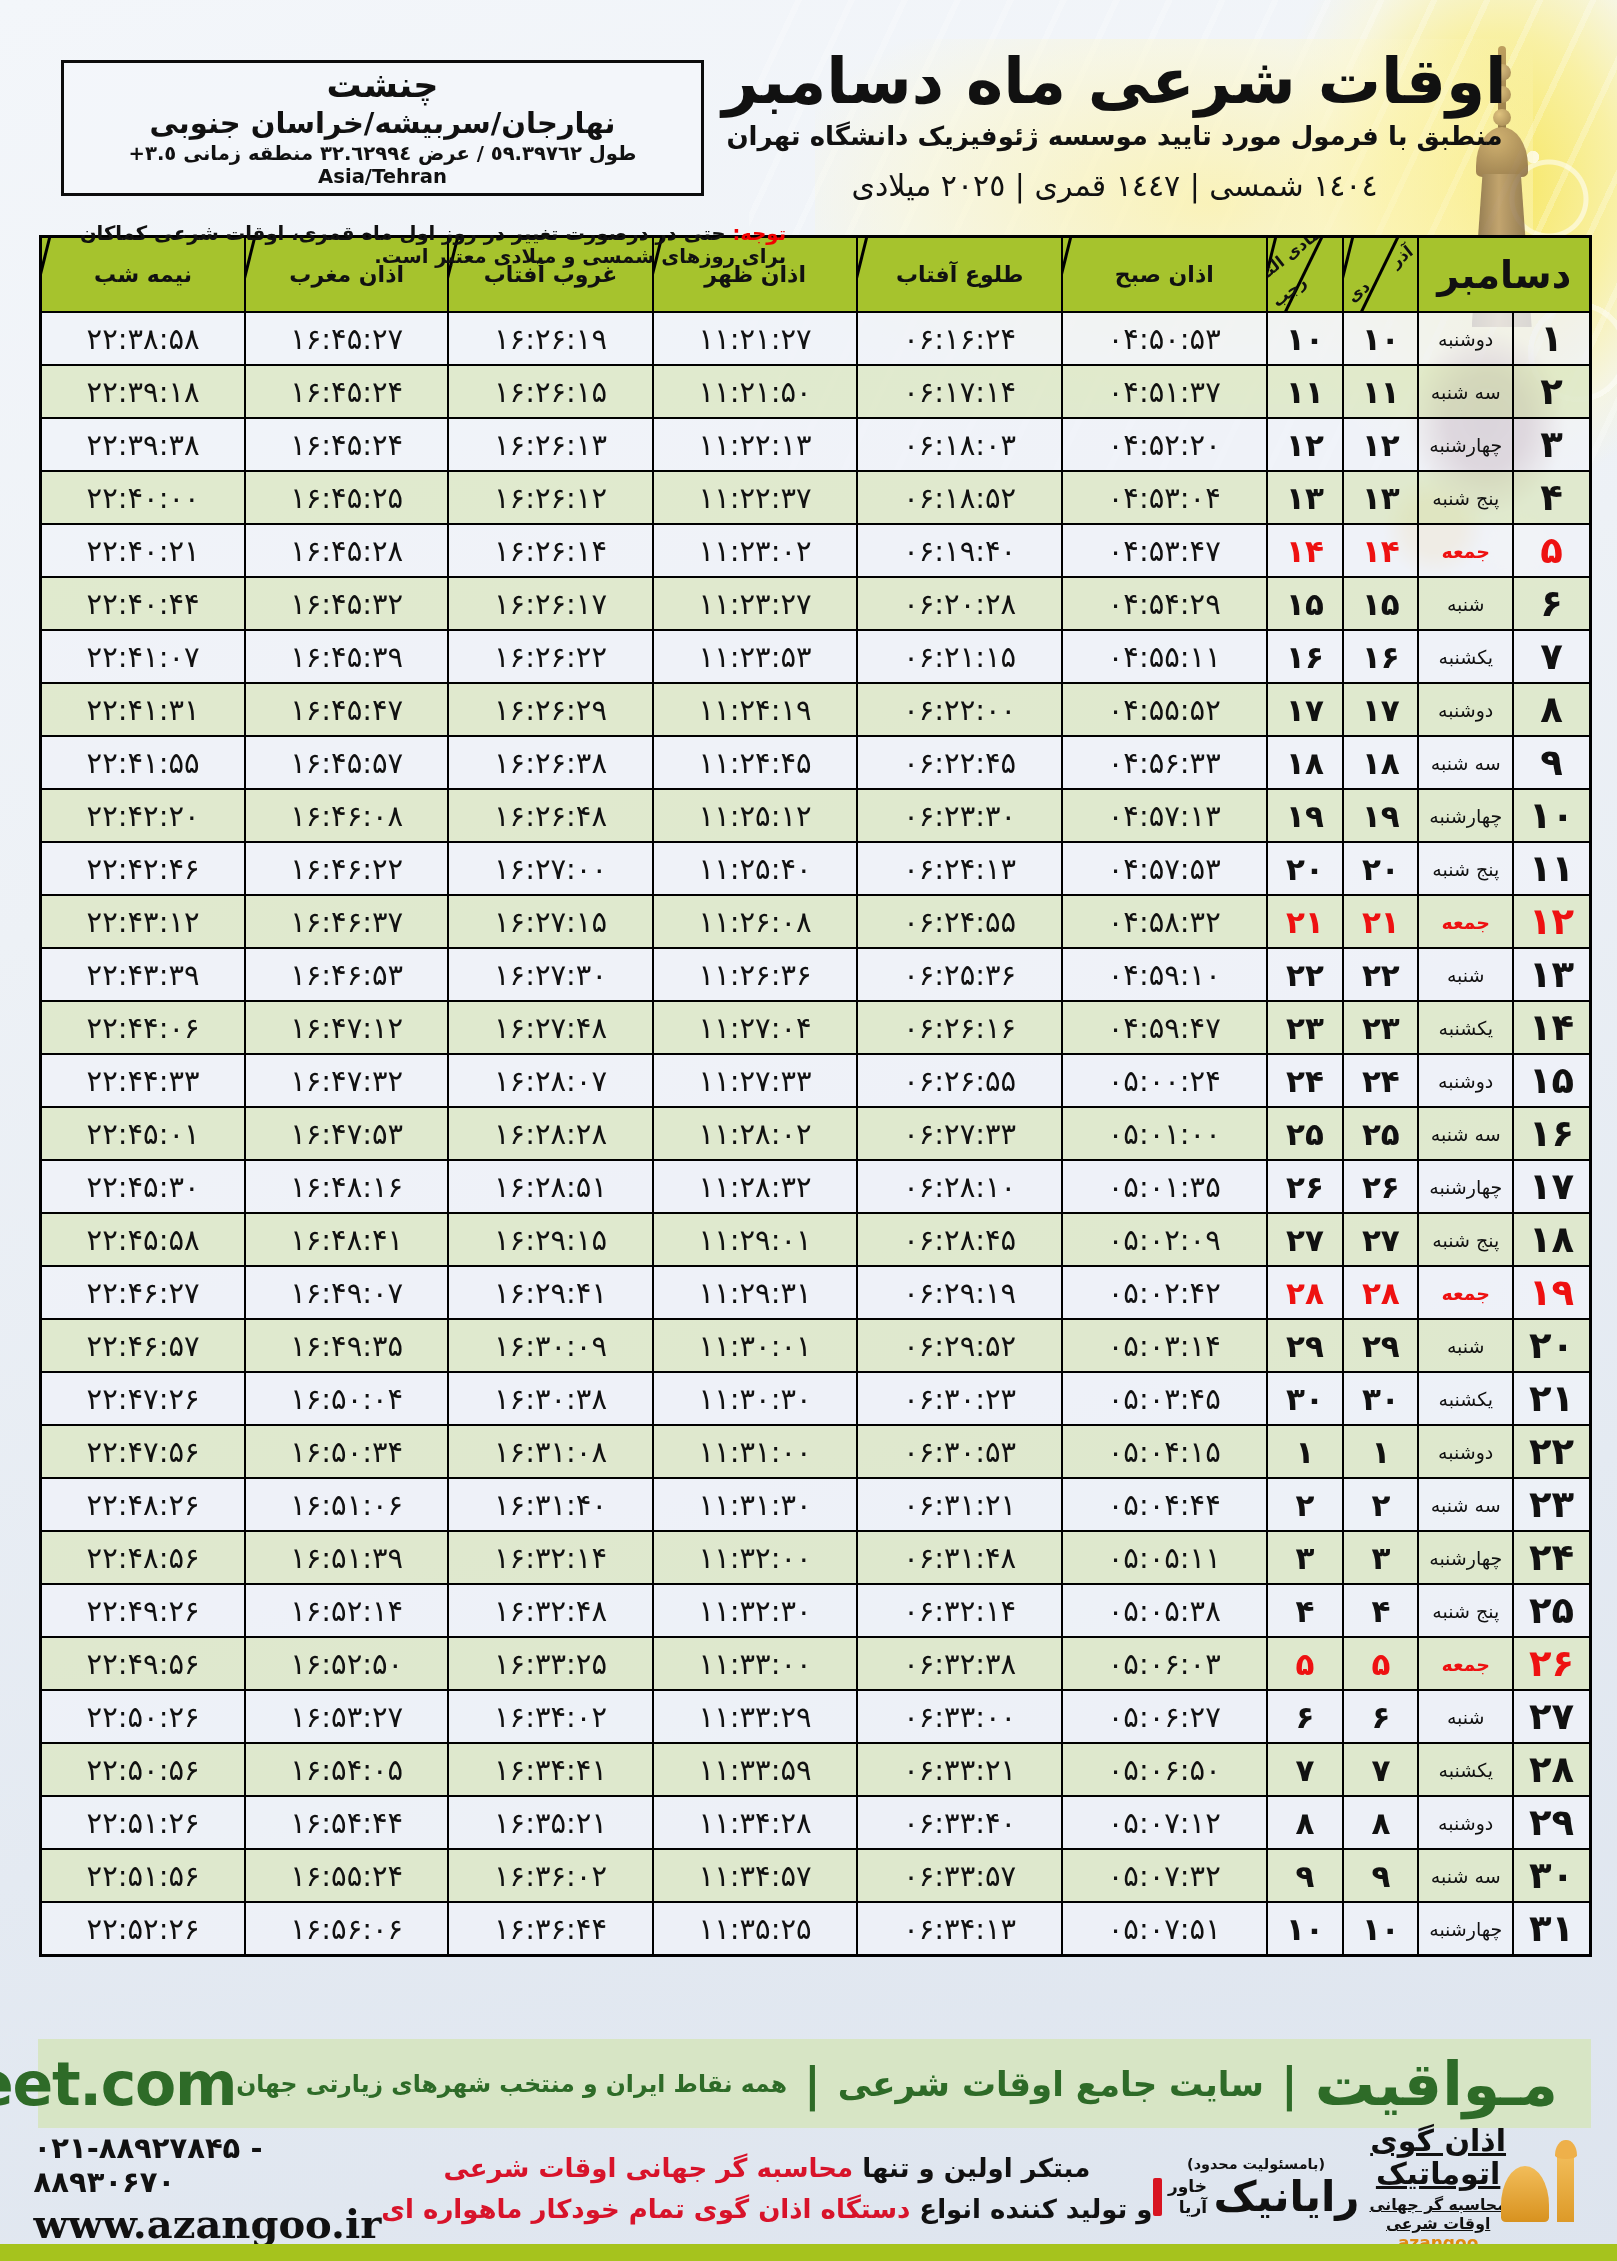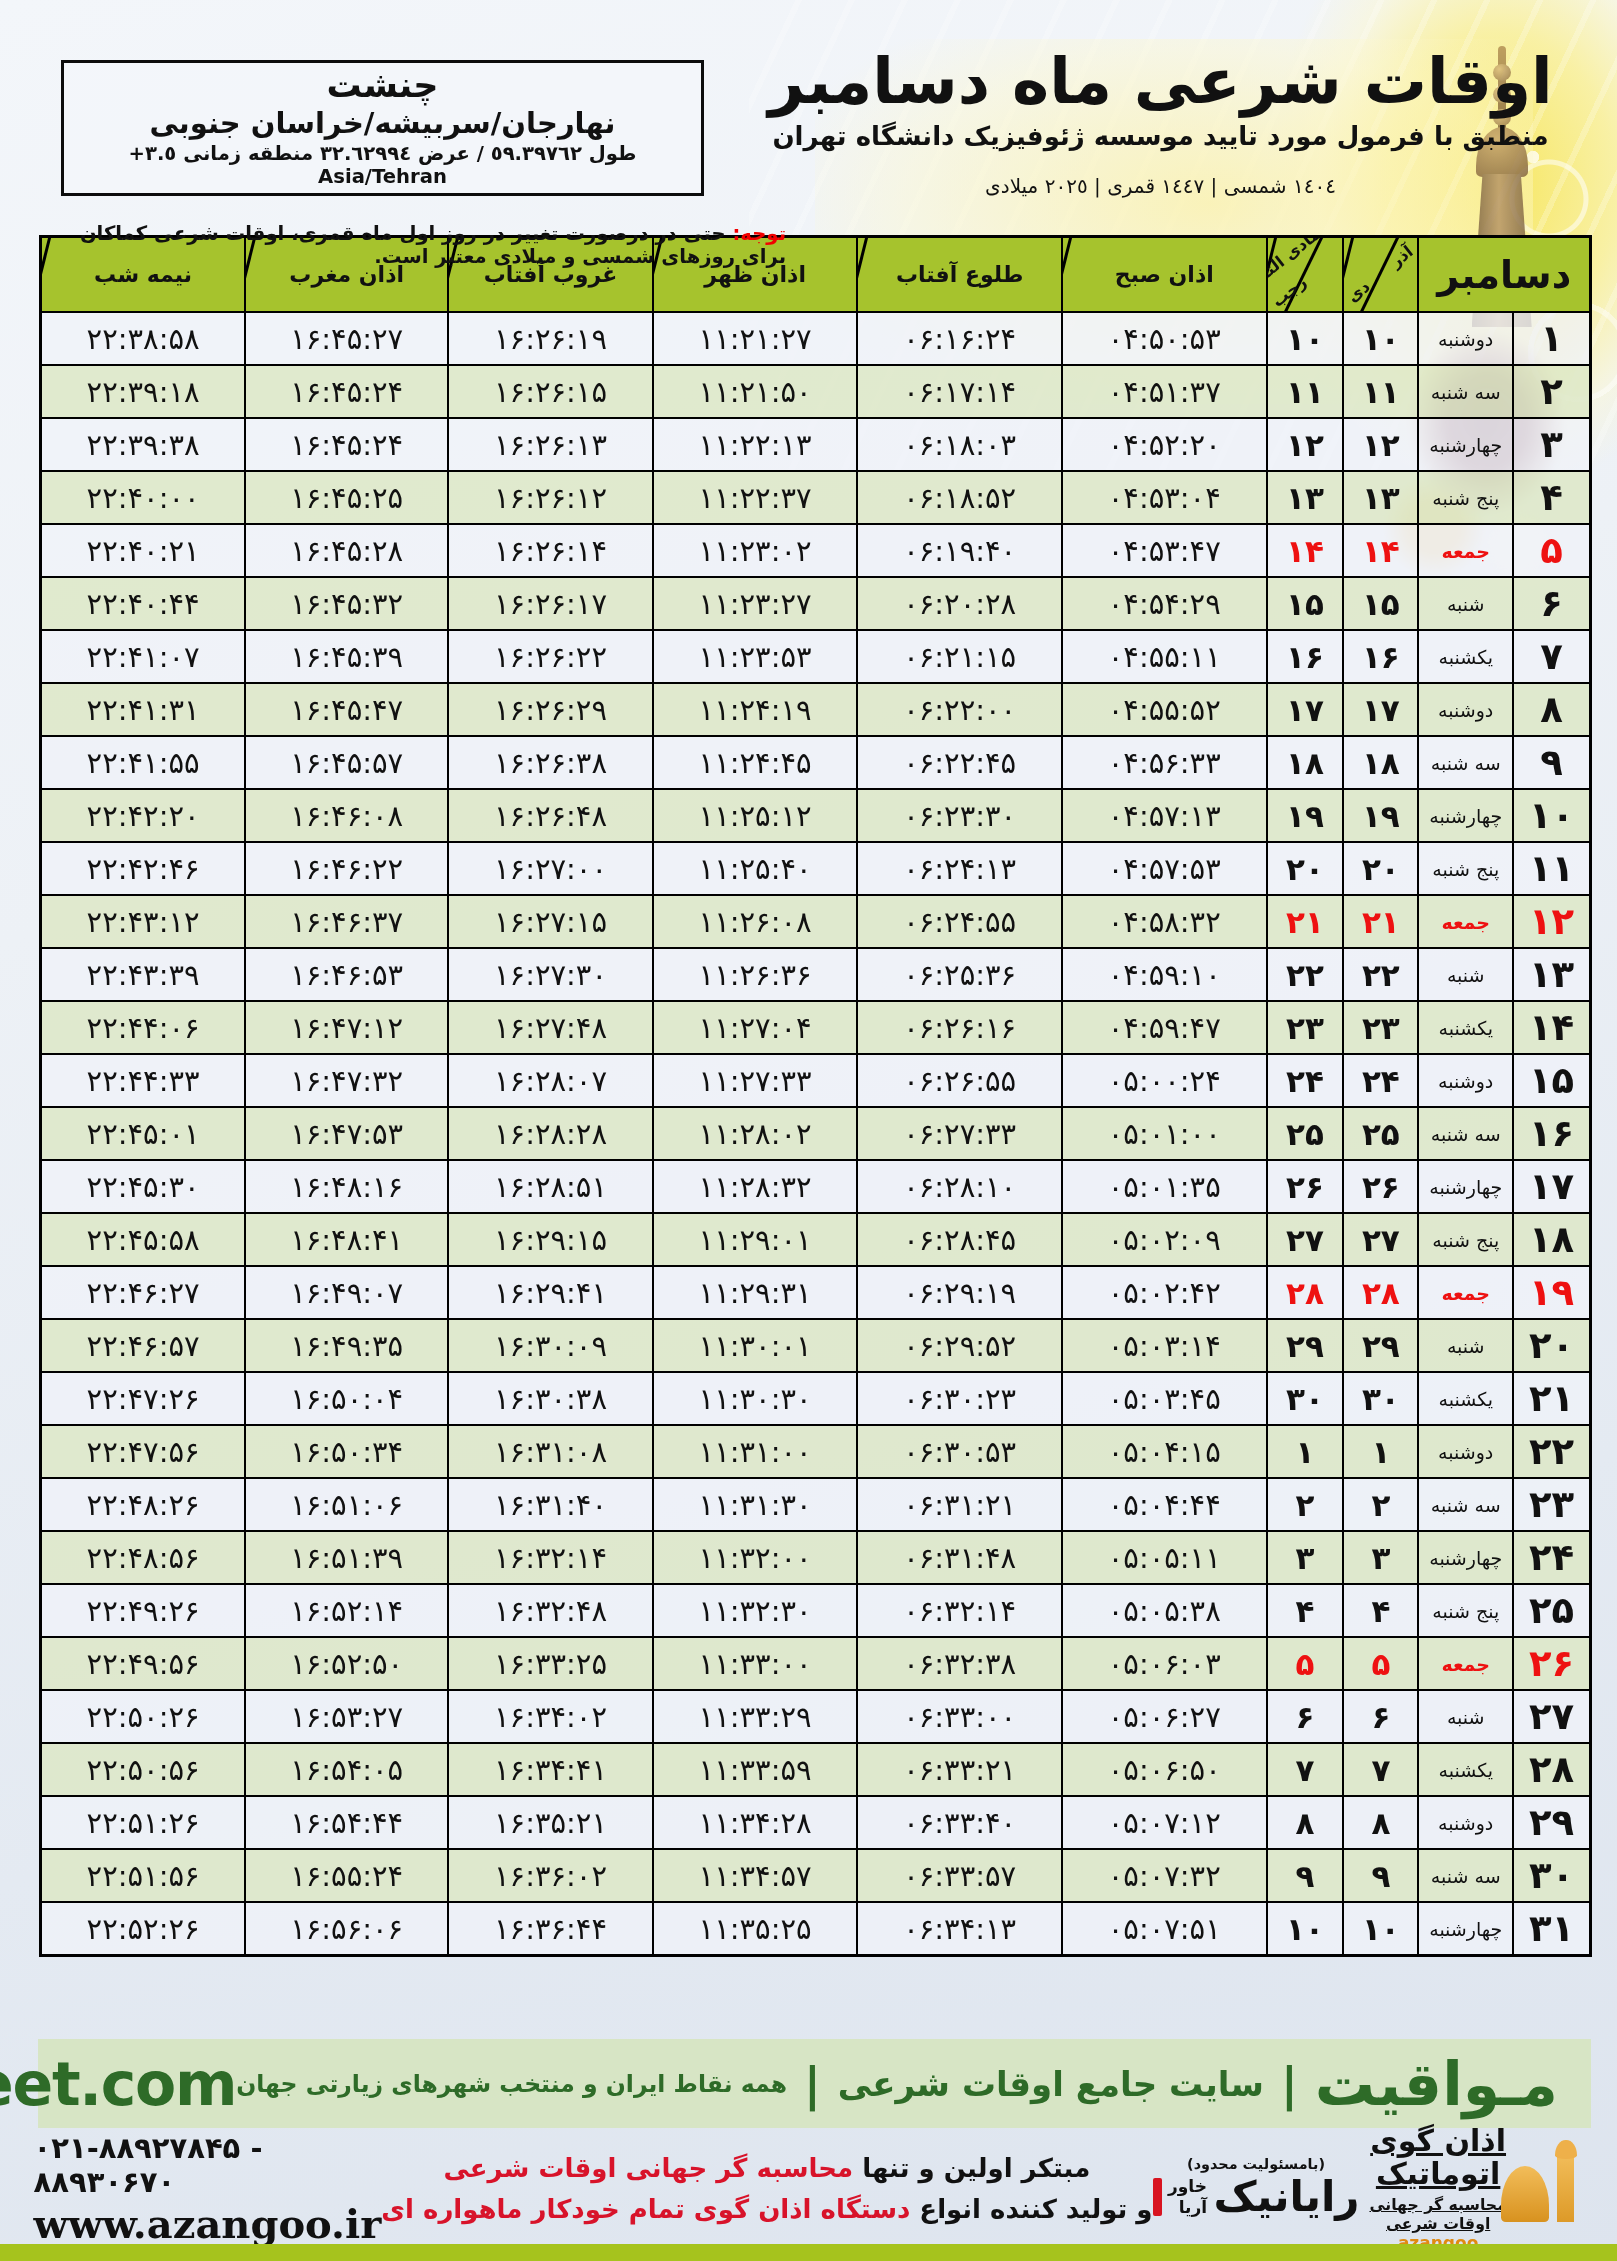--- a/index.html
+++ b/index.html
@@ -36,24 +36,24 @@
       radial-gradient(ellipse 98px 117px at 55% 40%, #6d4050 0%, #84515f 40%, rgba(160,110,110,.45) 65%, rgba(160,110,110,0) 80%),
       radial-gradient(circle at 30% 78%, rgba(236,200,120,.9) 0 26px, rgba(236,200,120,0) 52px),
       radial-gradient(circle at 70% 85%, rgba(250,245,235,.8) 0 22px, rgba(250,245,235,0) 46px);}
   
   .location-box{position:absolute;left:62px;top:60px;width:643px;height:136px;z-index:2;
     border:3.3px solid #0c0c0c;background:rgba(243,246,250,.85);box-sizing:border-box;
     display:flex;flex-direction:column;align-items:center;justify-content:center;gap:3.9px;text-align:center;}
   .loc-name{font-size:35px;font-weight:bold;line-height:1.05;}
   .loc-region{font-size:29px;font-weight:bold;line-height:1.05;}
   .loc-coords{font-size:19.6px;font-weight:bold;line-height:1.2;}
-  .title-block{position:absolute;left:721px;top:46px;width:881px;z-index:2;text-align:center;}
+  .title-block{position:absolute;left:675px;top:46px;width:881px;z-index:2;text-align:center;}
   .main-title{font-size:63px;font-weight:bold;line-height:1.15;}
   .sub-title{font-size:26px;font-weight:bold;margin-top:2.6px;}
-  .year-line{font-size:20px;margin-top:23px;}
+  .year-line{font-size:30px;margin-top:17px;}
   .notice{position:absolute;left:40px;top:222px;width:747px;z-index:2;font-size:19.6px;font-weight:bold;text-align:right;direction:rtl;}
   .notice .lbl{color:#f10000;}
   
   .tbl-wrap{position:absolute;left:40px;top:235px;width:1553px;z-index:1;}
   table.times{width:100%;border-collapse:collapse;table-layout:fixed;direction:rtl;}
   table.times th,table.times td{border:2px solid #000;padding:0;text-align:center;vertical-align:middle;overflow:hidden;}
   table.times{border:3.3px solid #000;}
   thead th{background:var(--header-green);height:73px;position:relative;font-weight:bold;}
   thead th .sep{position:absolute;left:-2.6px;top:-12%;width:3.3px;height:124%;background:#000;transform:rotate(14deg);}
   .th-dec{font-size:38px;}

